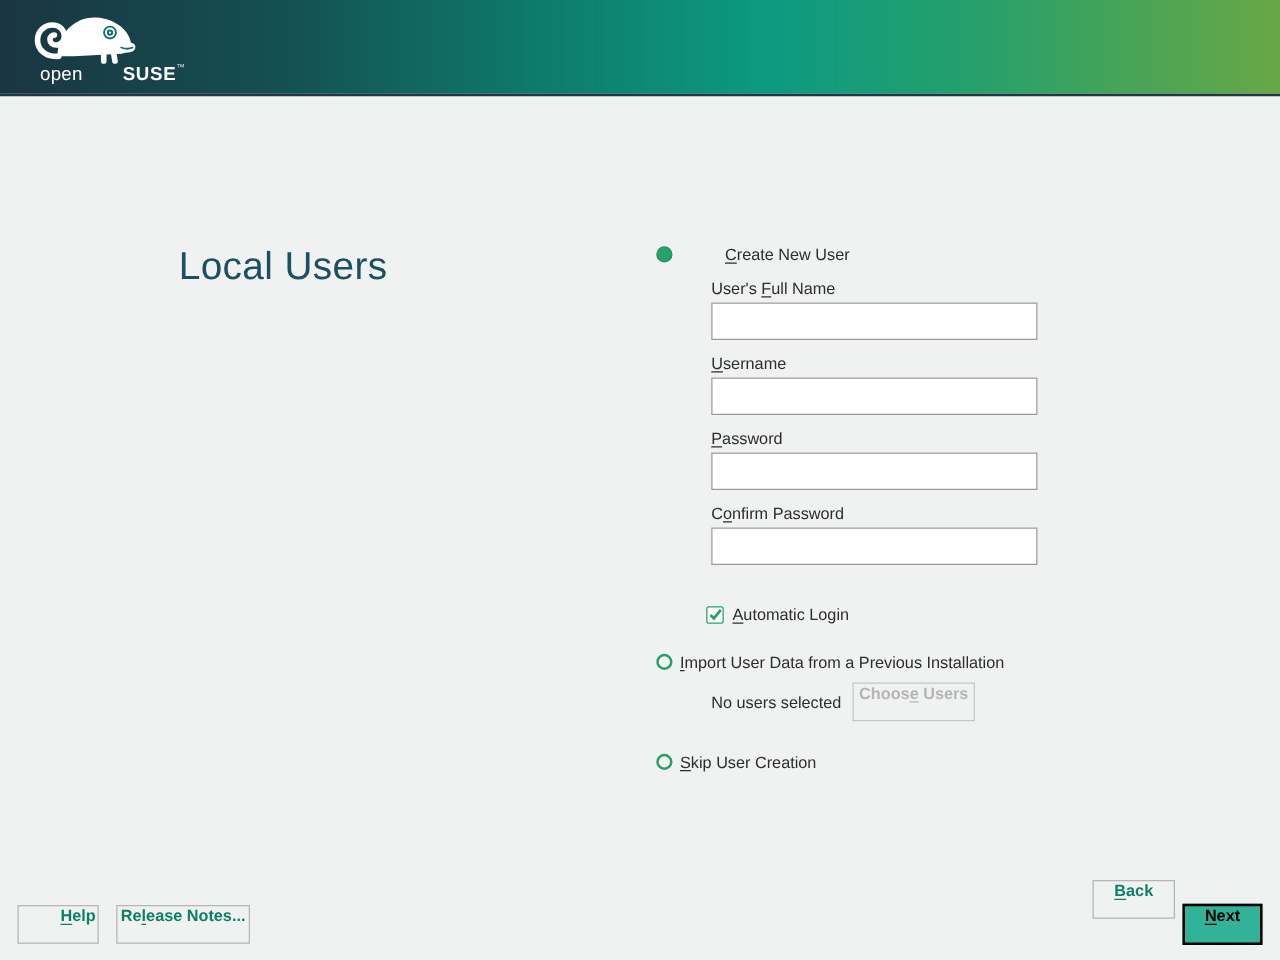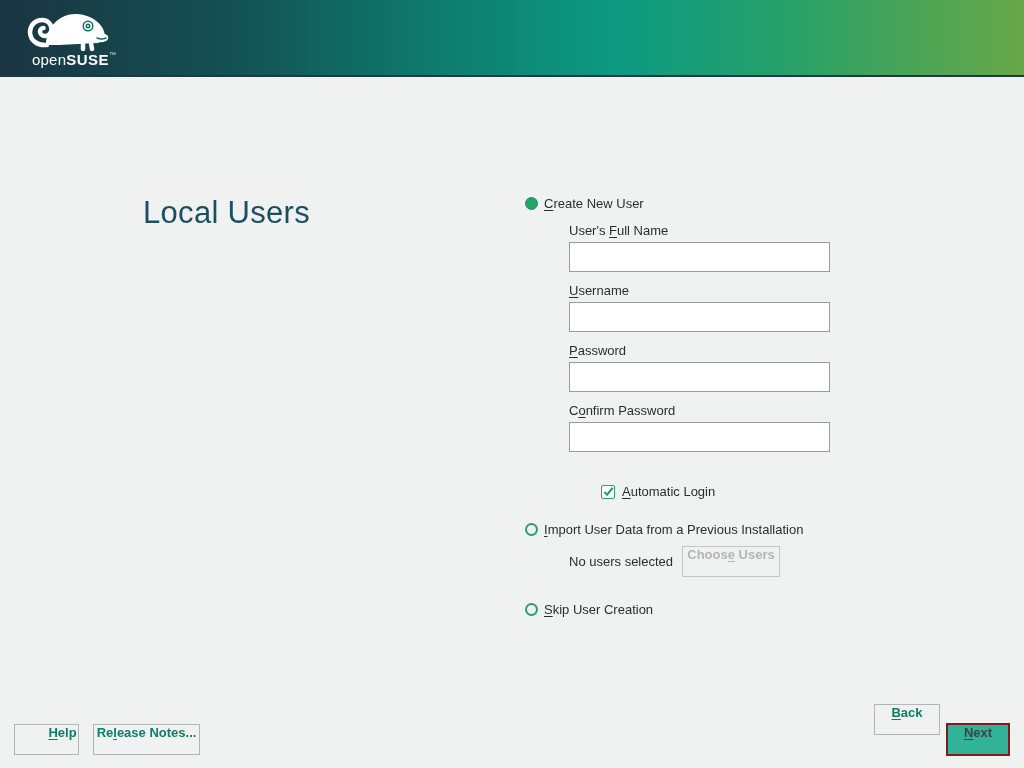--- a/index.html
+++ b/index.html
@@ -21,21 +21,21 @@
       #25a06b 76%, #47a458 88%, #68a747 100%);
     border-bottom: 2px solid #203748;
   }
   .logo { position: absolute; left: 24px; top: 5px; width: 86px; height: 66px; }
   .logo svg { display: block; }
   .logo-text {
     position: absolute; left: 8px; top: 46px; color: #ffffff;
     font-size: 15px; letter-spacing: 0.2px; white-space: nowrap;
   }
   .logo-text .open { font-weight: 400; text-align: right; }
-  .logo-text .suse { font-weight: 700; letter-spacing: 0.5px; }
+  .logo-text .suse { font-weight: 700; letter-spacing: 0.5px; margin-left: 32px; }
   .logo-text .tm { font-size: 7px; vertical-align: top; opacity: 0.8; }
 
   
   .page-title {
     position: absolute; left: 143px; top: 195px;
     font-size: 31px; font-weight: 400; color: #1d4f63; letter-spacing: 0.3px;
   }
 
   
   .mn { text-decoration: underline; text-underline-offset: 2px; }
@@ -68,21 +68,21 @@
     position: absolute; height: 31px;
     display: flex; align-items: flex-start; justify-content: center;
     background: #f0f1f1; border: 1px solid #b5b5b5;
     font-size: 13px; font-weight: 700; color: #0c7f66;
     cursor: pointer; white-space: nowrap;
   }
   .btn.disabled {
     color: #b5b5b5; border-color: #c6c6c6; cursor: default; background: #f0f1f1;
   }
   .btn.primary {
-    background: #32b298; border: 2px solid #7f1d1d; color: #404040;
+    background: #32b298; border: 2px solid #000000; color: #000000;
   }
 </style>
 </head>
 <body>
 
 <div class="stage">
 
   <div class="header">
     <div class="logo">
       <svg width="86" height="46" viewBox="0 0 172 92">
@@ -102,39 +102,39 @@
         <path d="M146 66 Q 156 70, 164 66" stroke="#11706a" stroke-width="3" fill="none" stroke-linecap="round"></path>
       </svg>
       <div class="logo-text">
         <span class="open">open</span><span class="suse">SUSE</span><span class="tm">™</span>
       </div>
     </div>
   </div>
 
   <h1 class="page-title">Local Users</h1>
 
-  <div class="row" style="left:525px; top:196px;">
+  <div class="row" style="left:525px; top:196px;gap:36px;">
     <span class="radio selected"></span>
     <span><span></span><span class="mn">C</span><span>reate New User</span></span>
   </div>
 
   <label class="field-label" style="left:569px; top:223px;"><span>User's </span><span class="mn">F</span><span>ull Name</span></label>
   <input class="text-input" style="left: 569px; top: 242px;" type="text" value="">
 
   <label class="field-label" style="left:569px; top:283px;"><span></span><span class="mn">U</span><span>sername</span></label>
   <input class="text-input" style="left: 569px; top: 302px;" type="text" value="">
 
   <label class="field-label" style="left:569px; top:343px;"><span></span><span class="mn">P</span><span>assword</span></label>
   <input class="text-input" style="left: 569px; top: 362px;" type="password" value="">
 
   <label class="field-label" style="left:569px; top:403px;"><span>C</span><span class="mn">o</span><span>nfirm Password</span></label>
   <input class="text-input" style="left: 569px; top: 422px;" type="password" value="">
 
 
-  <div class="row" style="left:565px; top:484px;margin-left:36px;">
+  <div class="row" style="left:565px; top:484px;">
     <span class="checkbox">
       <svg width="11" height="11" viewBox="0 0 12 12">
         <path d="M1.5 6.5 L4.5 9.5 L10.5 2" stroke="#26a269" stroke-width="2.4" fill="none"></path>
       </svg>
     </span>
     <span><span></span><span class="mn">A</span><span>utomatic Login</span></span>
   </div>
 
   <div class="row" style="left:525px; top:522px;text-align:center;">
     <span class="radio unselected"></span>

